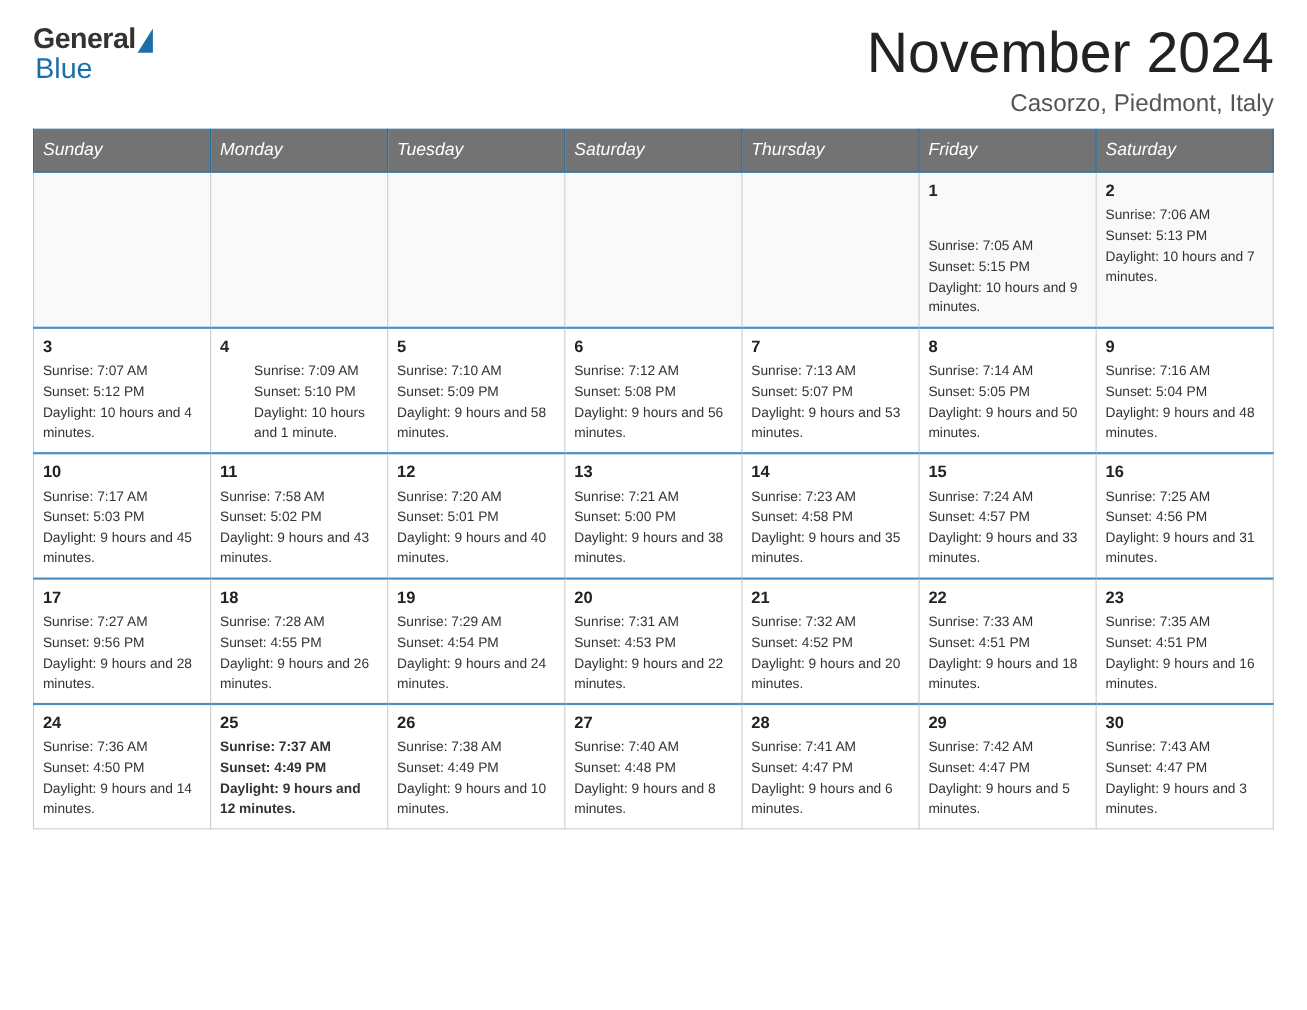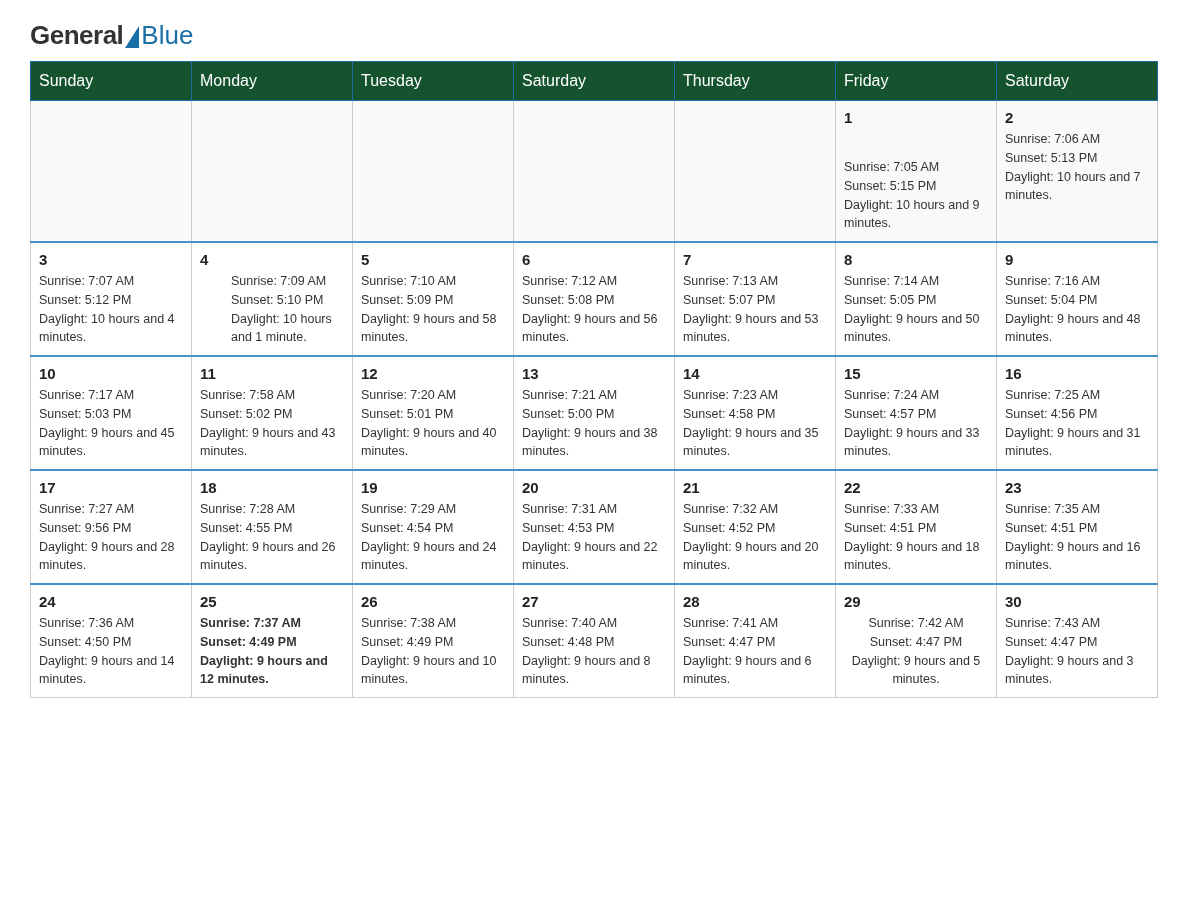--- a/index.html
+++ b/index.html
@@ -12,22 +12,22 @@
       padding: 20px 30px;
     }
     .header {
       display: flex;
       justify-content: space-between;
       align-items: flex-start;
       margin-bottom: 10px;
     }
     .logo {
       display: flex;
-      flex-direction: row;
-      align-items: flex-end;
+      flex-direction: column;
+      align-items: flex-start;
     }
     .logo-top {
       display: flex;
       align-items: center;
     }
     .logo-general {
       font-size: 26px;
       font-weight: bold;
       color: #333;
       letter-spacing: -0.5px;
@@ -60,27 +60,28 @@
       font-size: 22px;
       color: #555;
       margin-top: 4px;
     }
     .calendar-table {
       width: 100%;
       border-collapse: collapse;
       margin-top: 10px;
     }
     .calendar-table th {
-      background-color: #14532d;
+      background-color: #737373;
       color: #fff;
       padding: 10px 8px;
       font-size: 16px;
       font-weight: normal;
       text-align: left;
       border: 1px solid #1a6fa8;
+      font-style: italic;
     }
     .calendar-table td {
       vertical-align: top;
       padding: 8px 8px;
       border: 1px solid #ccc;
       width: calc(100% / 7);
       min-height: 110px;
       height: 110px;
     }
     .day-number {
@@ -105,20 +106,24 @@
 </head>
 <body>
 
 <div class="header">
   <div class="logo">
     <div class="logo-top">
       <span class="logo-general">General</span>
       <div class="logo-triangle"></div>
     </div>
     <span class="logo-bottom">Blue</span>
+  </div>
+  <div class="title-area">
+    <div class="month-title">November 2024</div>
+    <div class="location">Casorzo, Piedmont, Italy</div>
   </div>
 </div>
 
 <table class="calendar-table">
   <thead>
     <tr>
     <th>Sunday</th>
         <th>Monday</th>
         <th>Tuesday</th>
         <th>Saturday</th>
@@ -305,21 +310,21 @@
 Daylight: 9 hours and 8 minutes.</div>
         </td>
         <td>
           <span class="day-number">28</span>
           <div class="day-info" style="white-space: pre-line;">Sunrise: 7:41 AM
 Sunset: 4:47 PM
 Daylight: 9 hours and 6 minutes.</div>
         </td>
         <td>
           <span class="day-number">29</span>
-          <div class="day-info" style="white-space: pre-line; text-align: center;">Sunrise: 7:42 AM
+          <div class="day-info" style="white-space: pre-line;">Sunrise: 7:42 AM
 Sunset: 4:47 PM
 Daylight: 9 hours and 5 minutes.</div>
         </td>
         <td>
           <span class="day-number">30</span>
           <div class="day-info" style="white-space: pre-line;">Sunrise: 7:43 AM
 Sunset: 4:47 PM
 Daylight: 9 hours and 3 minutes.</div>
         </td>
       </tr>

